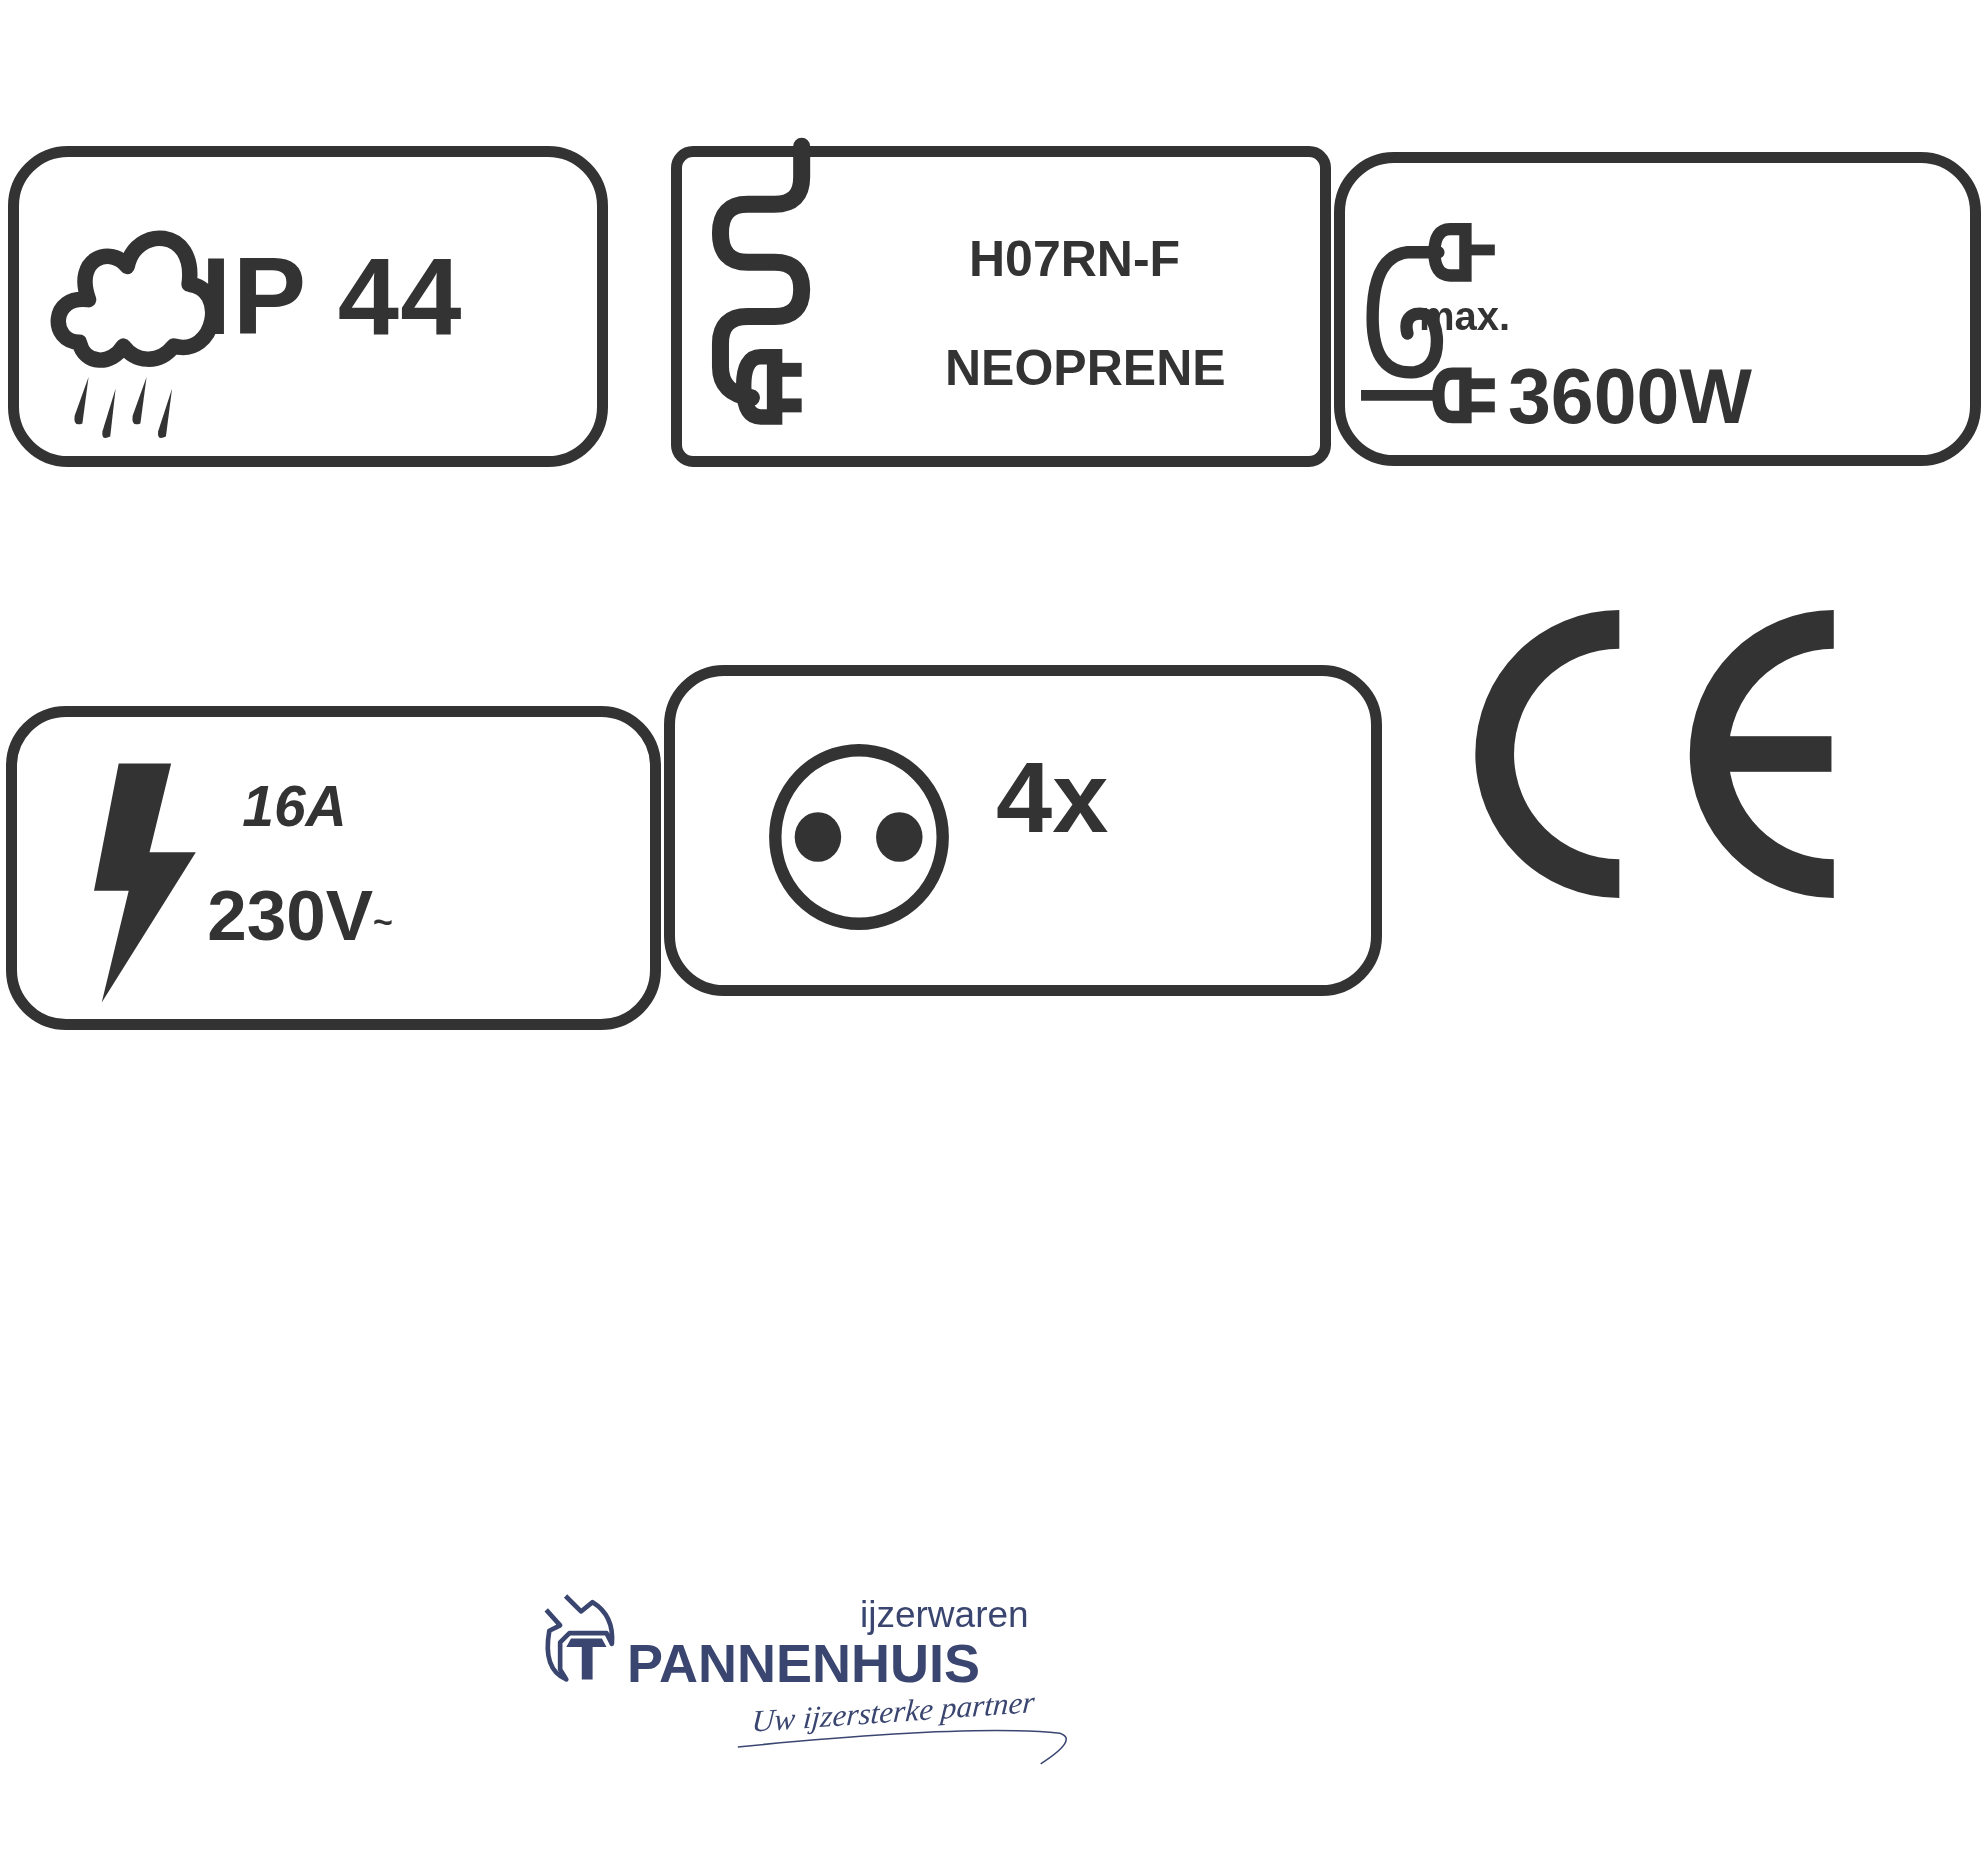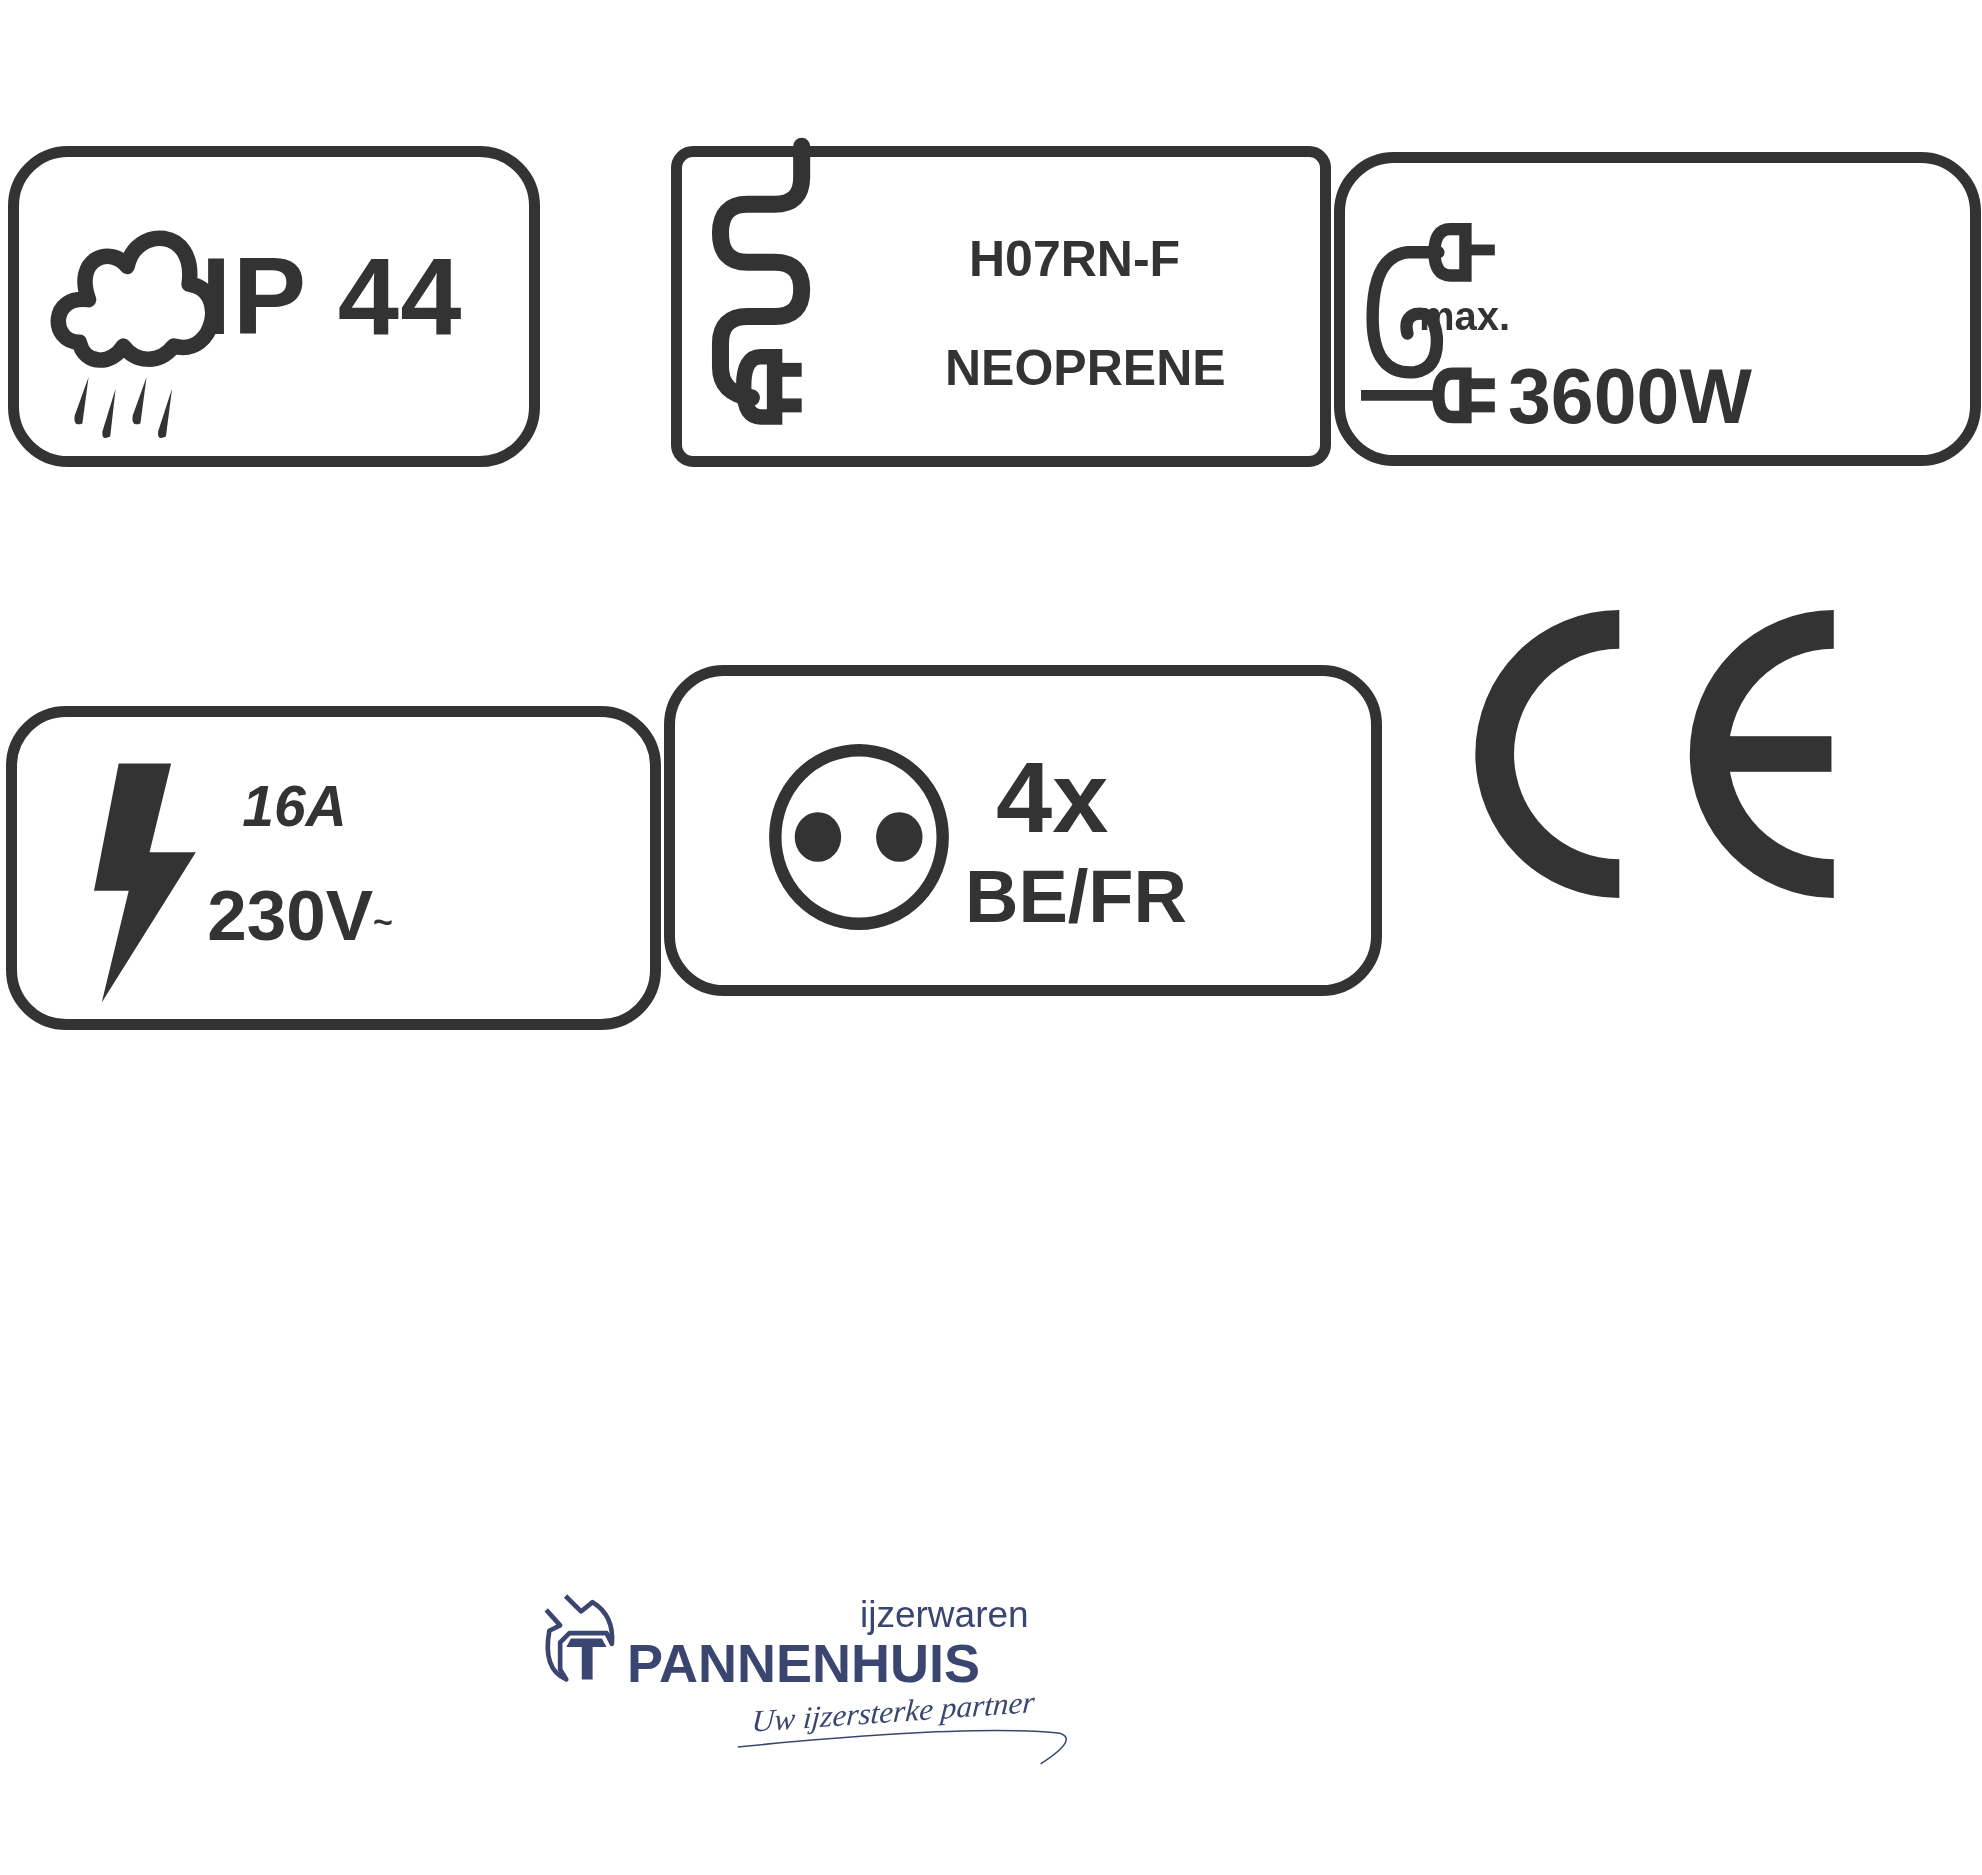--- a/index.html
+++ b/index.html
@@ -9,21 +9,21 @@
            border-radius: 60px; background: #fff; }
   .txt { position: absolute; font-family: "Liberation Sans", sans-serif; font-weight: bold;
          color: #333333; white-space: nowrap; line-height: 1; }
   svg { position: absolute; overflow: visible; }
   .ce { position: absolute; }
   .logo-text { position: absolute; color: #3a4670; white-space: nowrap; line-height: 1; }
 </style>
 </head>
 <body>
 
-<div class="badge" style="left:7.7px; top:146px; width:532px; height:321px;">
+<div class="badge" style="left:7.7px; top:146px; width:600px; height:321px;">
   <svg style="left:23px; top:46px;" width="155" height="232" viewBox="0 0 200 300">
     <path d="M48 180 C10 180 10 118 60 125 C40 70 90 55 110 82 C120 30 200 30 190 105 C240 110 225 200 170 185 C150 210 120 205 105 185 C90 210 55 210 48 180 Z" fill="none" stroke="#333" stroke-width="20" stroke-linejoin="round"></path>
     <path d="M60 225 L42 275 Q40 290 52 285 Z" fill="#333"></path>
     <path d="M95 240 L78 295 Q76 308 88 302 Z" fill="#333"></path>
     <path d="M135 225 L117 275 Q115 290 127 285 Z" fill="#333"></path>
     <path d="M168 240 L150 295 Q148 308 160 302 Z" fill="#333"></path>
   </svg>
   <div class="txt" style="left:182px; top:84px; font-size:110px; letter-spacing:1.5px;">IP 44</div>
 </div>
 
@@ -62,21 +62,20 @@
   </div>
 </div>
 
 <div class="badge" style="left:664px; top:665px; width:718px; height:331px;">
   <svg style="left:91px; top:68px;" width="186" height="186" viewBox="0 0 240 240">
     <ellipse cx="120" cy="120" rx="108" ry="112" fill="none" stroke="#333" stroke-width="16"></ellipse>
     <ellipse cx="67" cy="120" rx="30" ry="32" fill="#333"></ellipse>
     <ellipse cx="172" cy="120" rx="30" ry="32" fill="#333"></ellipse>
   </svg>
   <div class="txt" style="left:321px; top:71px; font-size:101px;">4x</div>
-  <div class="txt" style="left:290px; top:184px; font-size:74px;">BE/FR</div>
 </div>
 
 <svg class="ce" style="left:1448px; top:610px;" width="434" height="288" viewBox="0 0 560 372">
   <path d="M221 0 L221 50 A136 136 0 0 0 221 322 L221 372 A186 186 0 0 1 221 0 Z" fill="#333"></path>
   <path d="M498 0 L498 50 A136 136 0 0 0 498 322 L498 372 A186 186 0 0 1 498 0 Z" fill="#333"></path>
   <rect x="340" y="163" width="155" height="46" fill="#333"></rect>
 </svg>
 
 <div style="position:absolute; left:542px; top:1588px; width:542px; height:209px;">
   <svg style="left:3.9px; top:7.7px;" width="70" height="85" viewBox="0 0 90 110">

